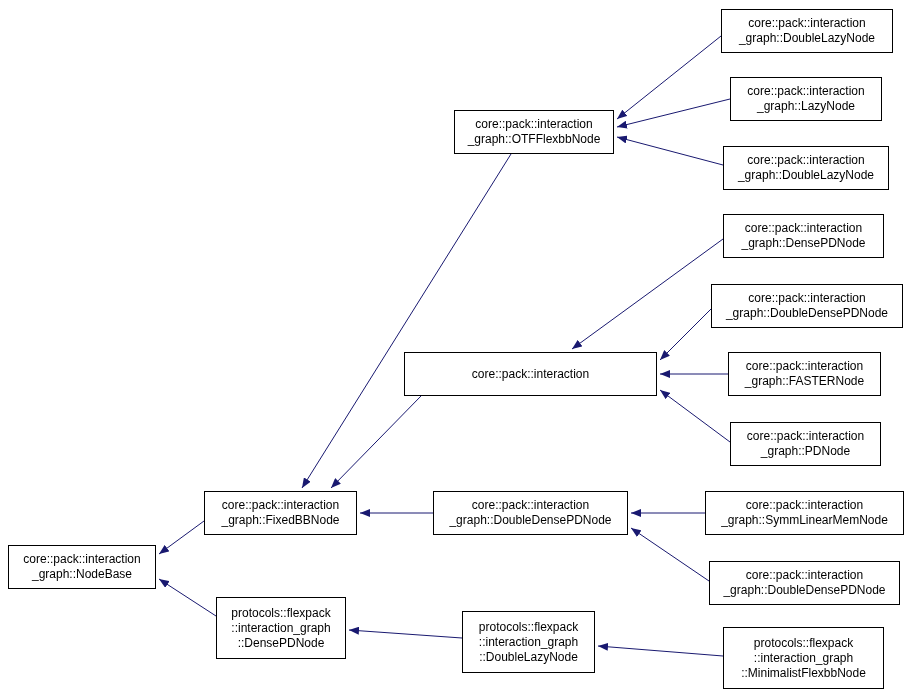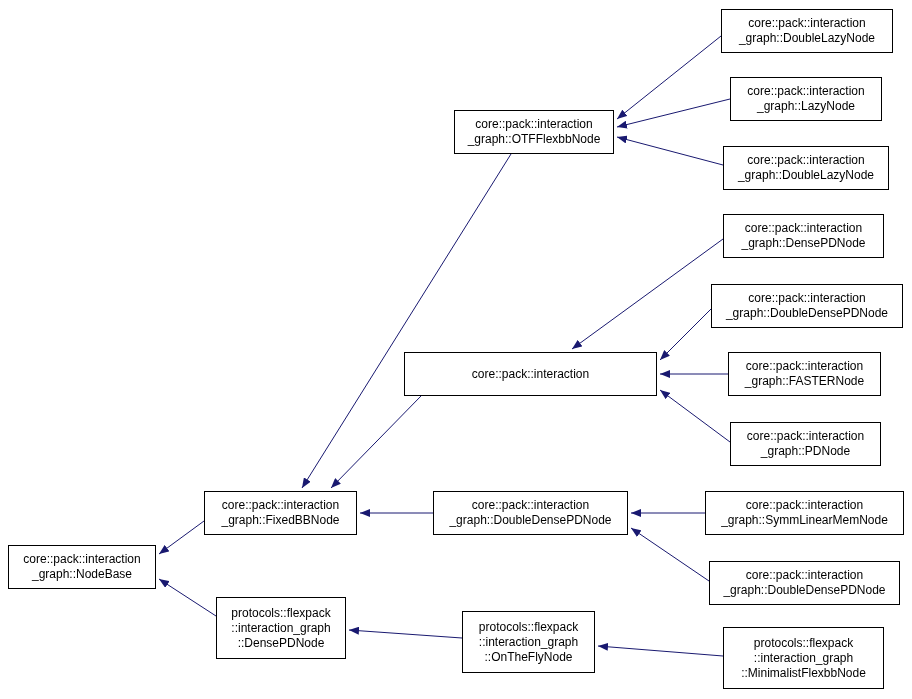--- a/index.html
+++ b/index.html
@@ -117,20 +117,20 @@
       <div>_graph::NodeBase</div>
     </div>
     <div class="node" style="left: 216px; top: 597px; width: 130px; height: 62px; border-color: rgb(0, 0, 0); background: rgb(255, 255, 255); color: rgb(0, 0, 0);">
       <div>protocols::flexpack</div>
       <div>::interaction_graph</div>
       <div>::DensePDNode</div>
     </div>
     <div class="node" style="left: 462px; top: 611px; width: 133px; height: 62px; border-color: rgb(0, 0, 0); background: rgb(255, 255, 255); color: rgb(0, 0, 0);">
       <div>protocols::flexpack</div>
       <div>::interaction_graph</div>
-      <div>::OnTheFlyNode</div>
+      <div>::DoubleLazyNode</div>
     </div>
     <div class="node" style="left: 723px; top: 627px; width: 161px; height: 62px; border-color: rgb(0, 0, 0); background: rgb(255, 255, 255); color: rgb(0, 0, 0);">
       <div>protocols::flexpack</div>
       <div>::interaction_graph</div>
       <div>::MinimalistFlexbbNode</div>
     </div>
   </div>
 
 </body></html>

